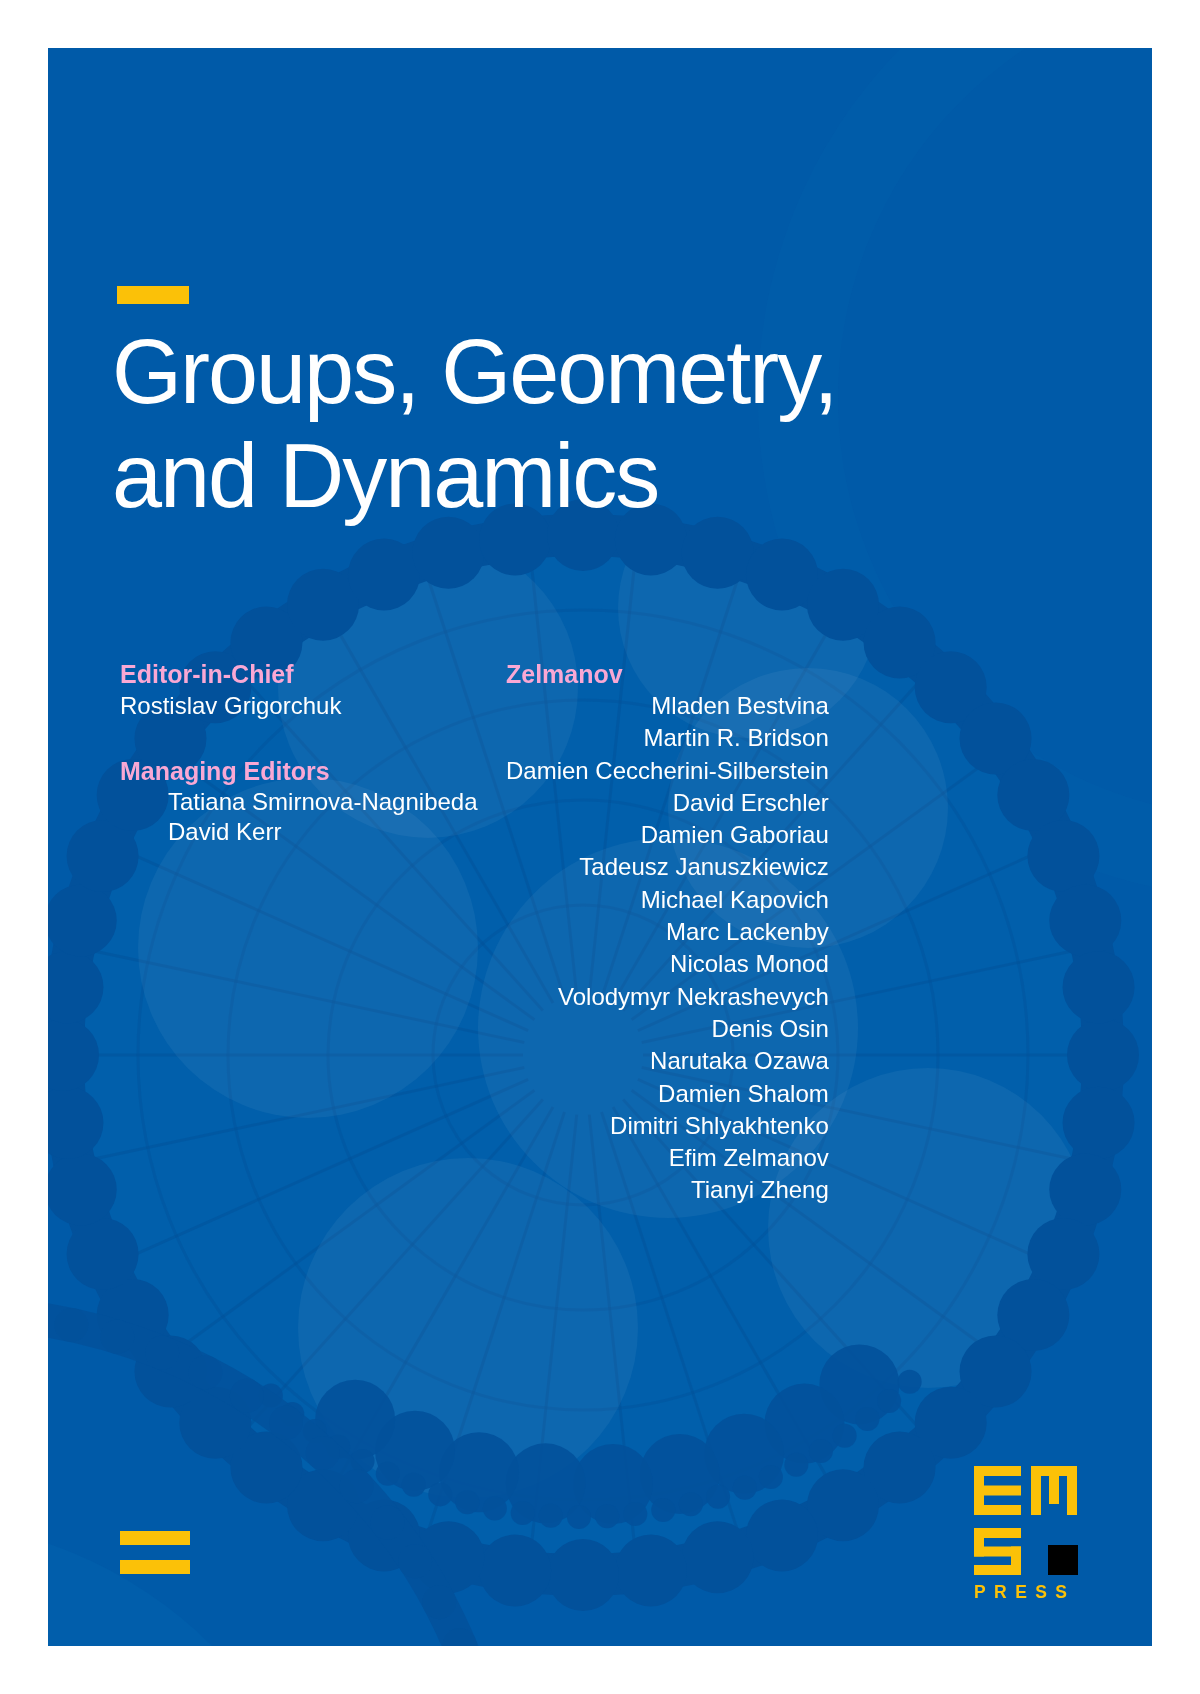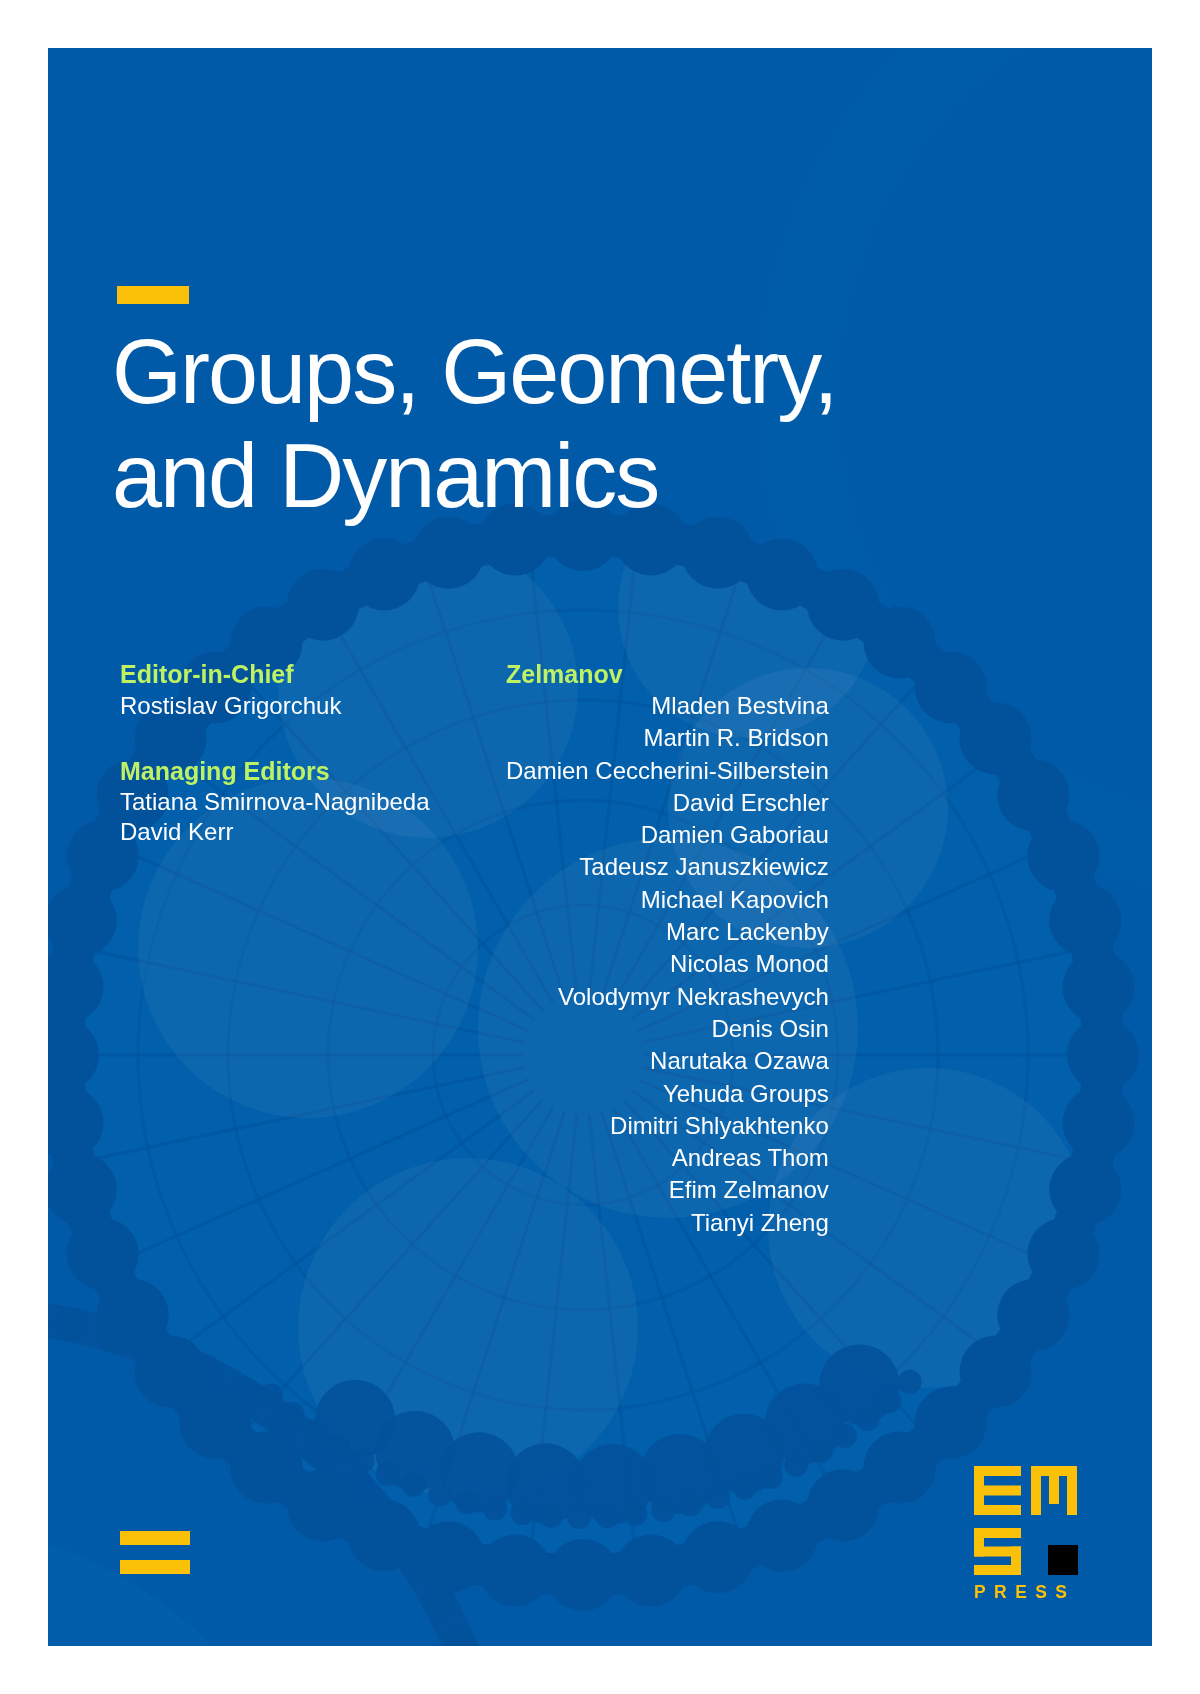--- a/index.html
+++ b/index.html
@@ -8,28 +8,28 @@
   .cover{position:absolute;left:48px;top:48px;width:1104px;height:1598px;
          background:#005AA8;overflow:hidden;}
   .bg-svg{position:absolute;left:0;top:0;width:1104px;height:1598px;display:block;}
 
   .title-dash{position:absolute;left:69px;top:238px;width:72px;height:18px;background:#FBC108;}
 
   .journal-title{position:absolute;left:64px;top:272px;color:#ffffff;
                  font-size:90px;line-height:104px;font-weight:400;letter-spacing:-2px;white-space:nowrap;}
 
   .col{position:absolute;color:#ffffff;}
-  .sec-heading{font-weight:700;font-size:25px;line-height:32px;color:#bef264;white-space:nowrap;}
+  .sec-heading{font-weight:700;font-size:25px;line-height:32px;color:#f9a8d4;white-space:nowrap;}
   .name-line{font-weight:400;font-size:24px;line-height:32px;color:#ffffff;white-space:nowrap;}
 
   .eic-heading{left:72px;top:610px;}
   .eic-name{left:72px;top:642px;}
   .me-heading{left:72px;top:707px;}
   .me-names{left:72px;top:739px;line-height:30px;}
-  .me-names .name-line{line-height:30px;}
+  .me-names .name-line{line-height:30px;margin-left:48px;}
 
   .ed-heading{left:458px;top:610px;}
   .ed-names{left:458px;top:642px;}
   .ed-names .name-line{line-height:32.3px;text-align:right;}
 
   .ems-logo{position:absolute;left:926px;top:1418px;width:108px;height:136px;}
   .press-caption{font-family:"Liberation Sans",sans-serif;font-weight:700;font-size:17.5px;letter-spacing:10px;}
 
   .equals-mark{position:absolute;left:72px;top:1483px;width:70px;height:43px;}
   .equals-bar{position:absolute;left:0;width:70px;height:14px;background:#FBC108;}
@@ -220,23 +220,22 @@
       <div class="name-line">Damien Ceccherini-Silberstein</div>
       <div class="name-line">David Erschler</div>
       <div class="name-line">Damien Gaboriau</div>
       <div class="name-line">Tadeusz Januszkiewicz</div>
       <div class="name-line">Michael Kapovich</div>
       <div class="name-line">Marc Lackenby</div>
       <div class="name-line">Nicolas Monod</div>
       <div class="name-line">Volodymyr Nekrashevych</div>
       <div class="name-line">Denis Osin</div>
       <div class="name-line">Narutaka Ozawa</div>
-      <div class="name-line">Yehuda Groups</div>
+      <div class="name-line">Damien Shalom</div>
       <div class="name-line">Dimitri Shlyakhtenko</div>
-      <div class="name-line">Andreas Thom</div>
       <div class="name-line">Efim Zelmanov</div>
       <div class="name-line">Tianyi Zheng</div>
     </div>
 
     <svg class="ems-logo" viewBox="0 0 108 136" xmlns="http://www.w3.org/2000/svg" aria-label="EMS">
       <g fill="#FBC108">
         <rect x="0" y="0" width="10" height="49"></rect>
         <rect x="0" y="0" width="47" height="10"></rect>
         <rect x="0" y="19.5" width="47" height="10"></rect>
         <rect x="0" y="39" width="47" height="10"></rect>

